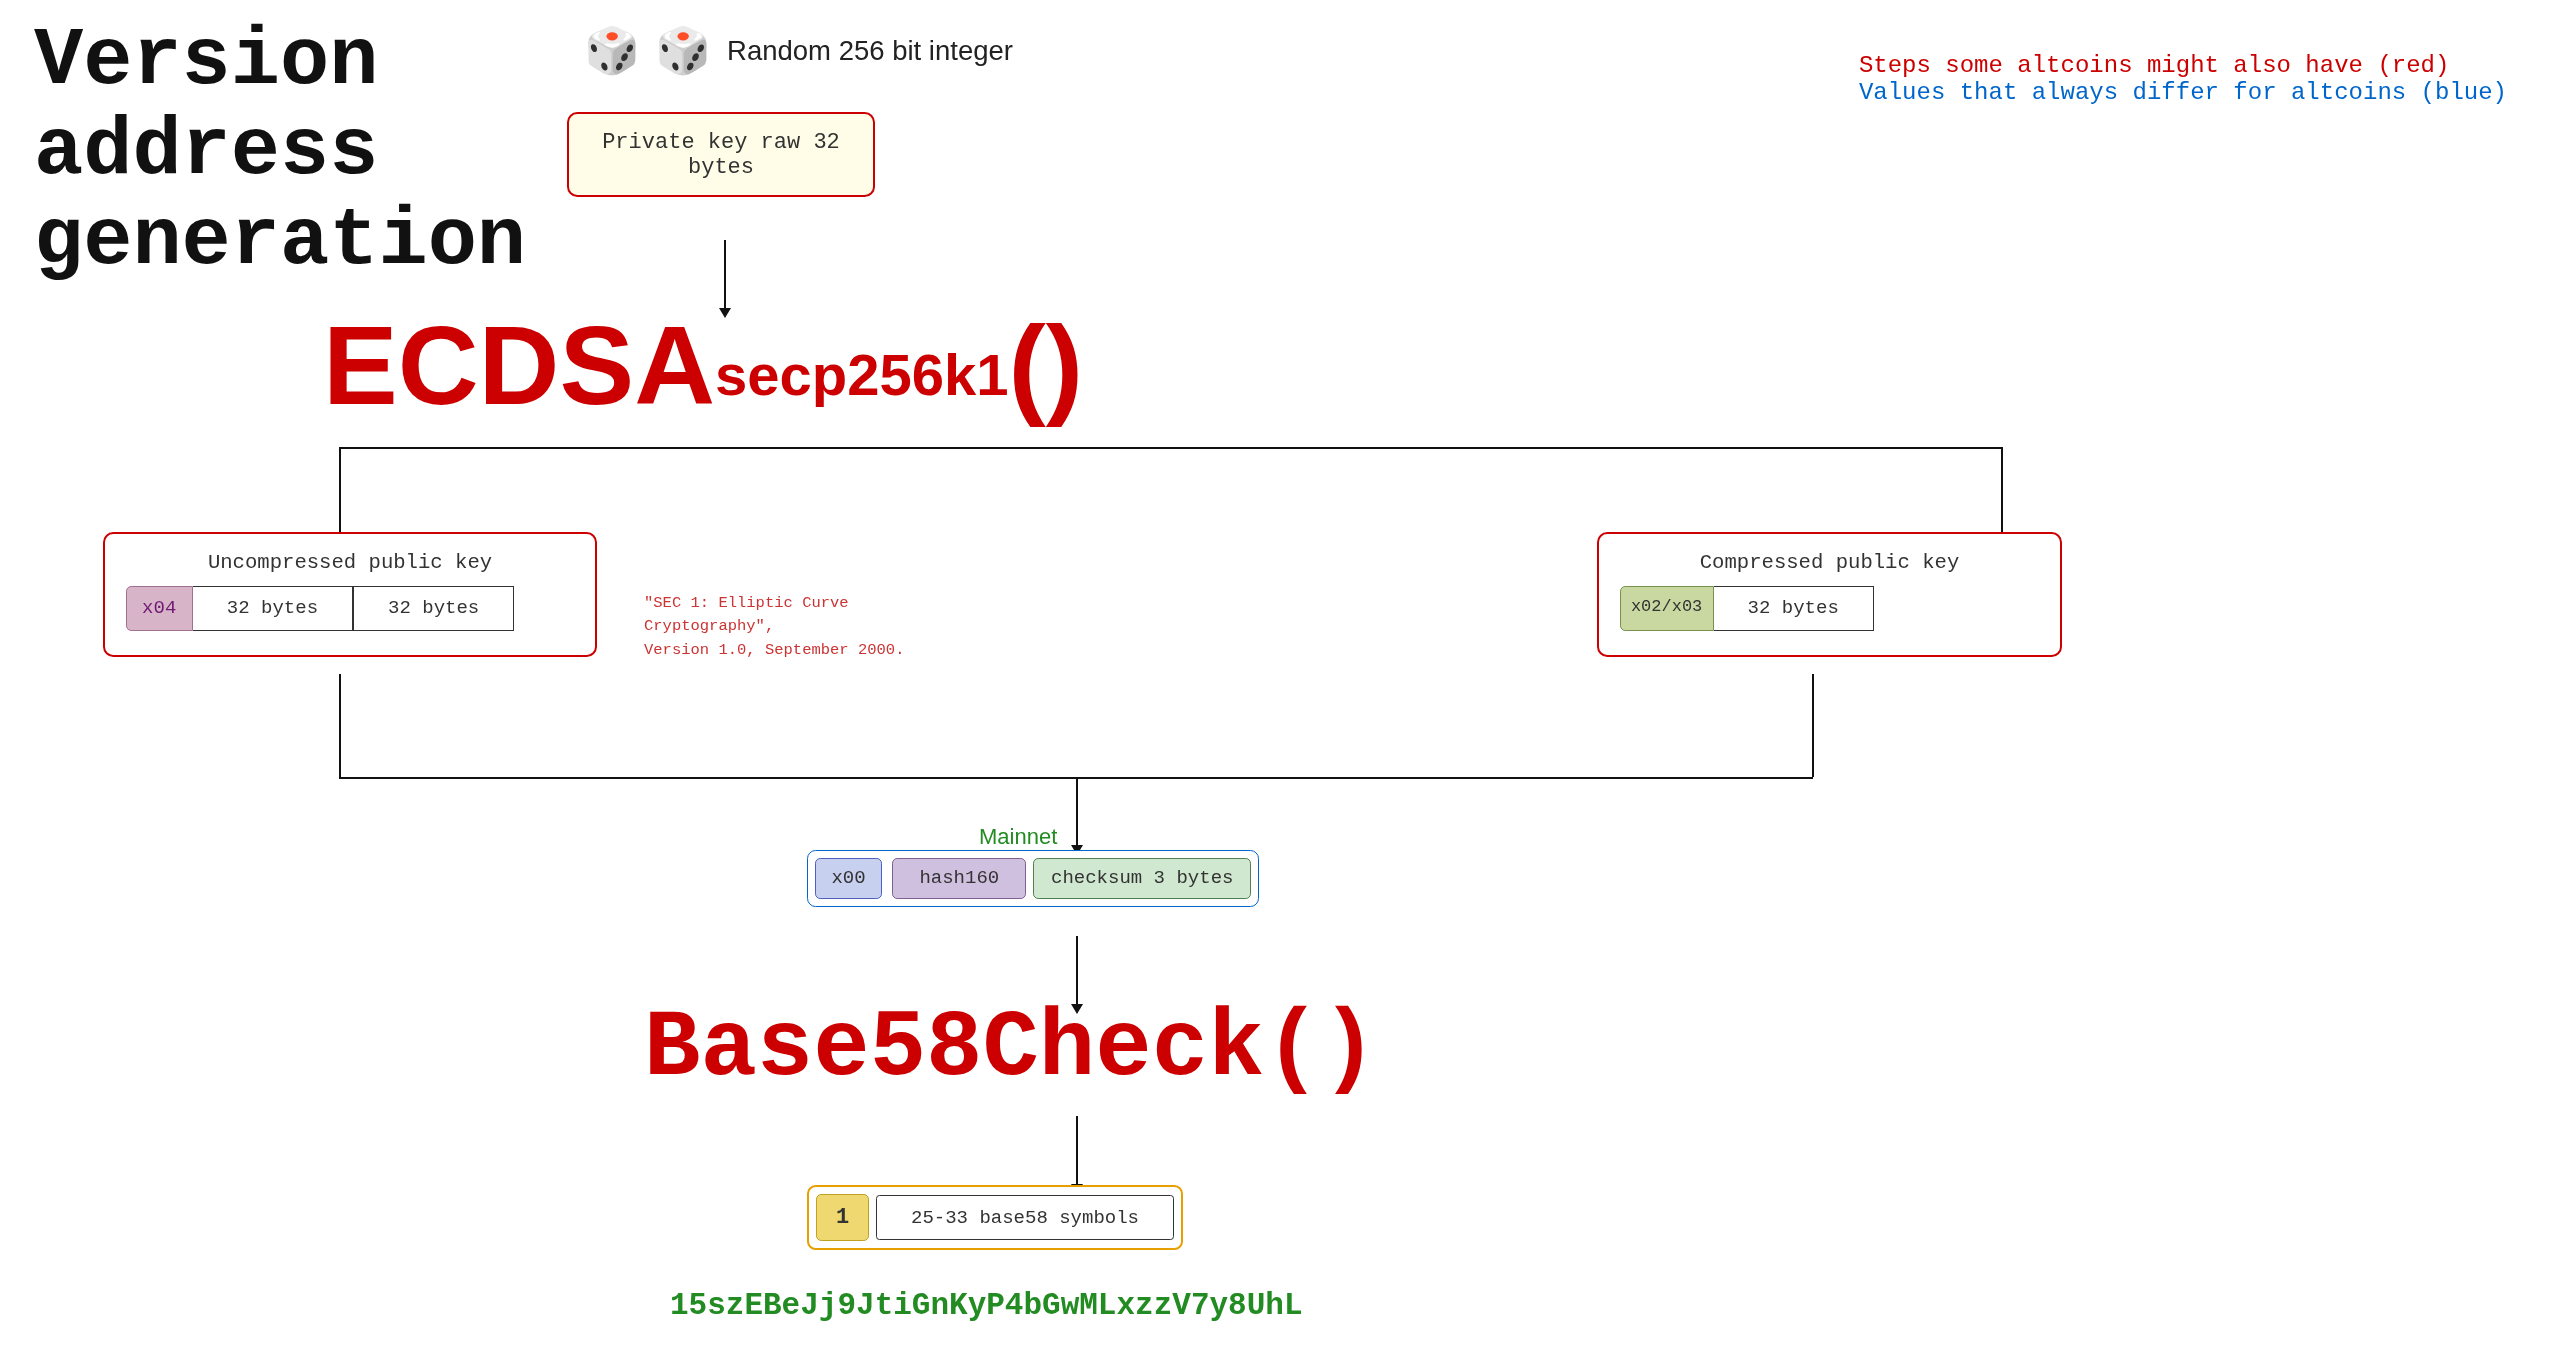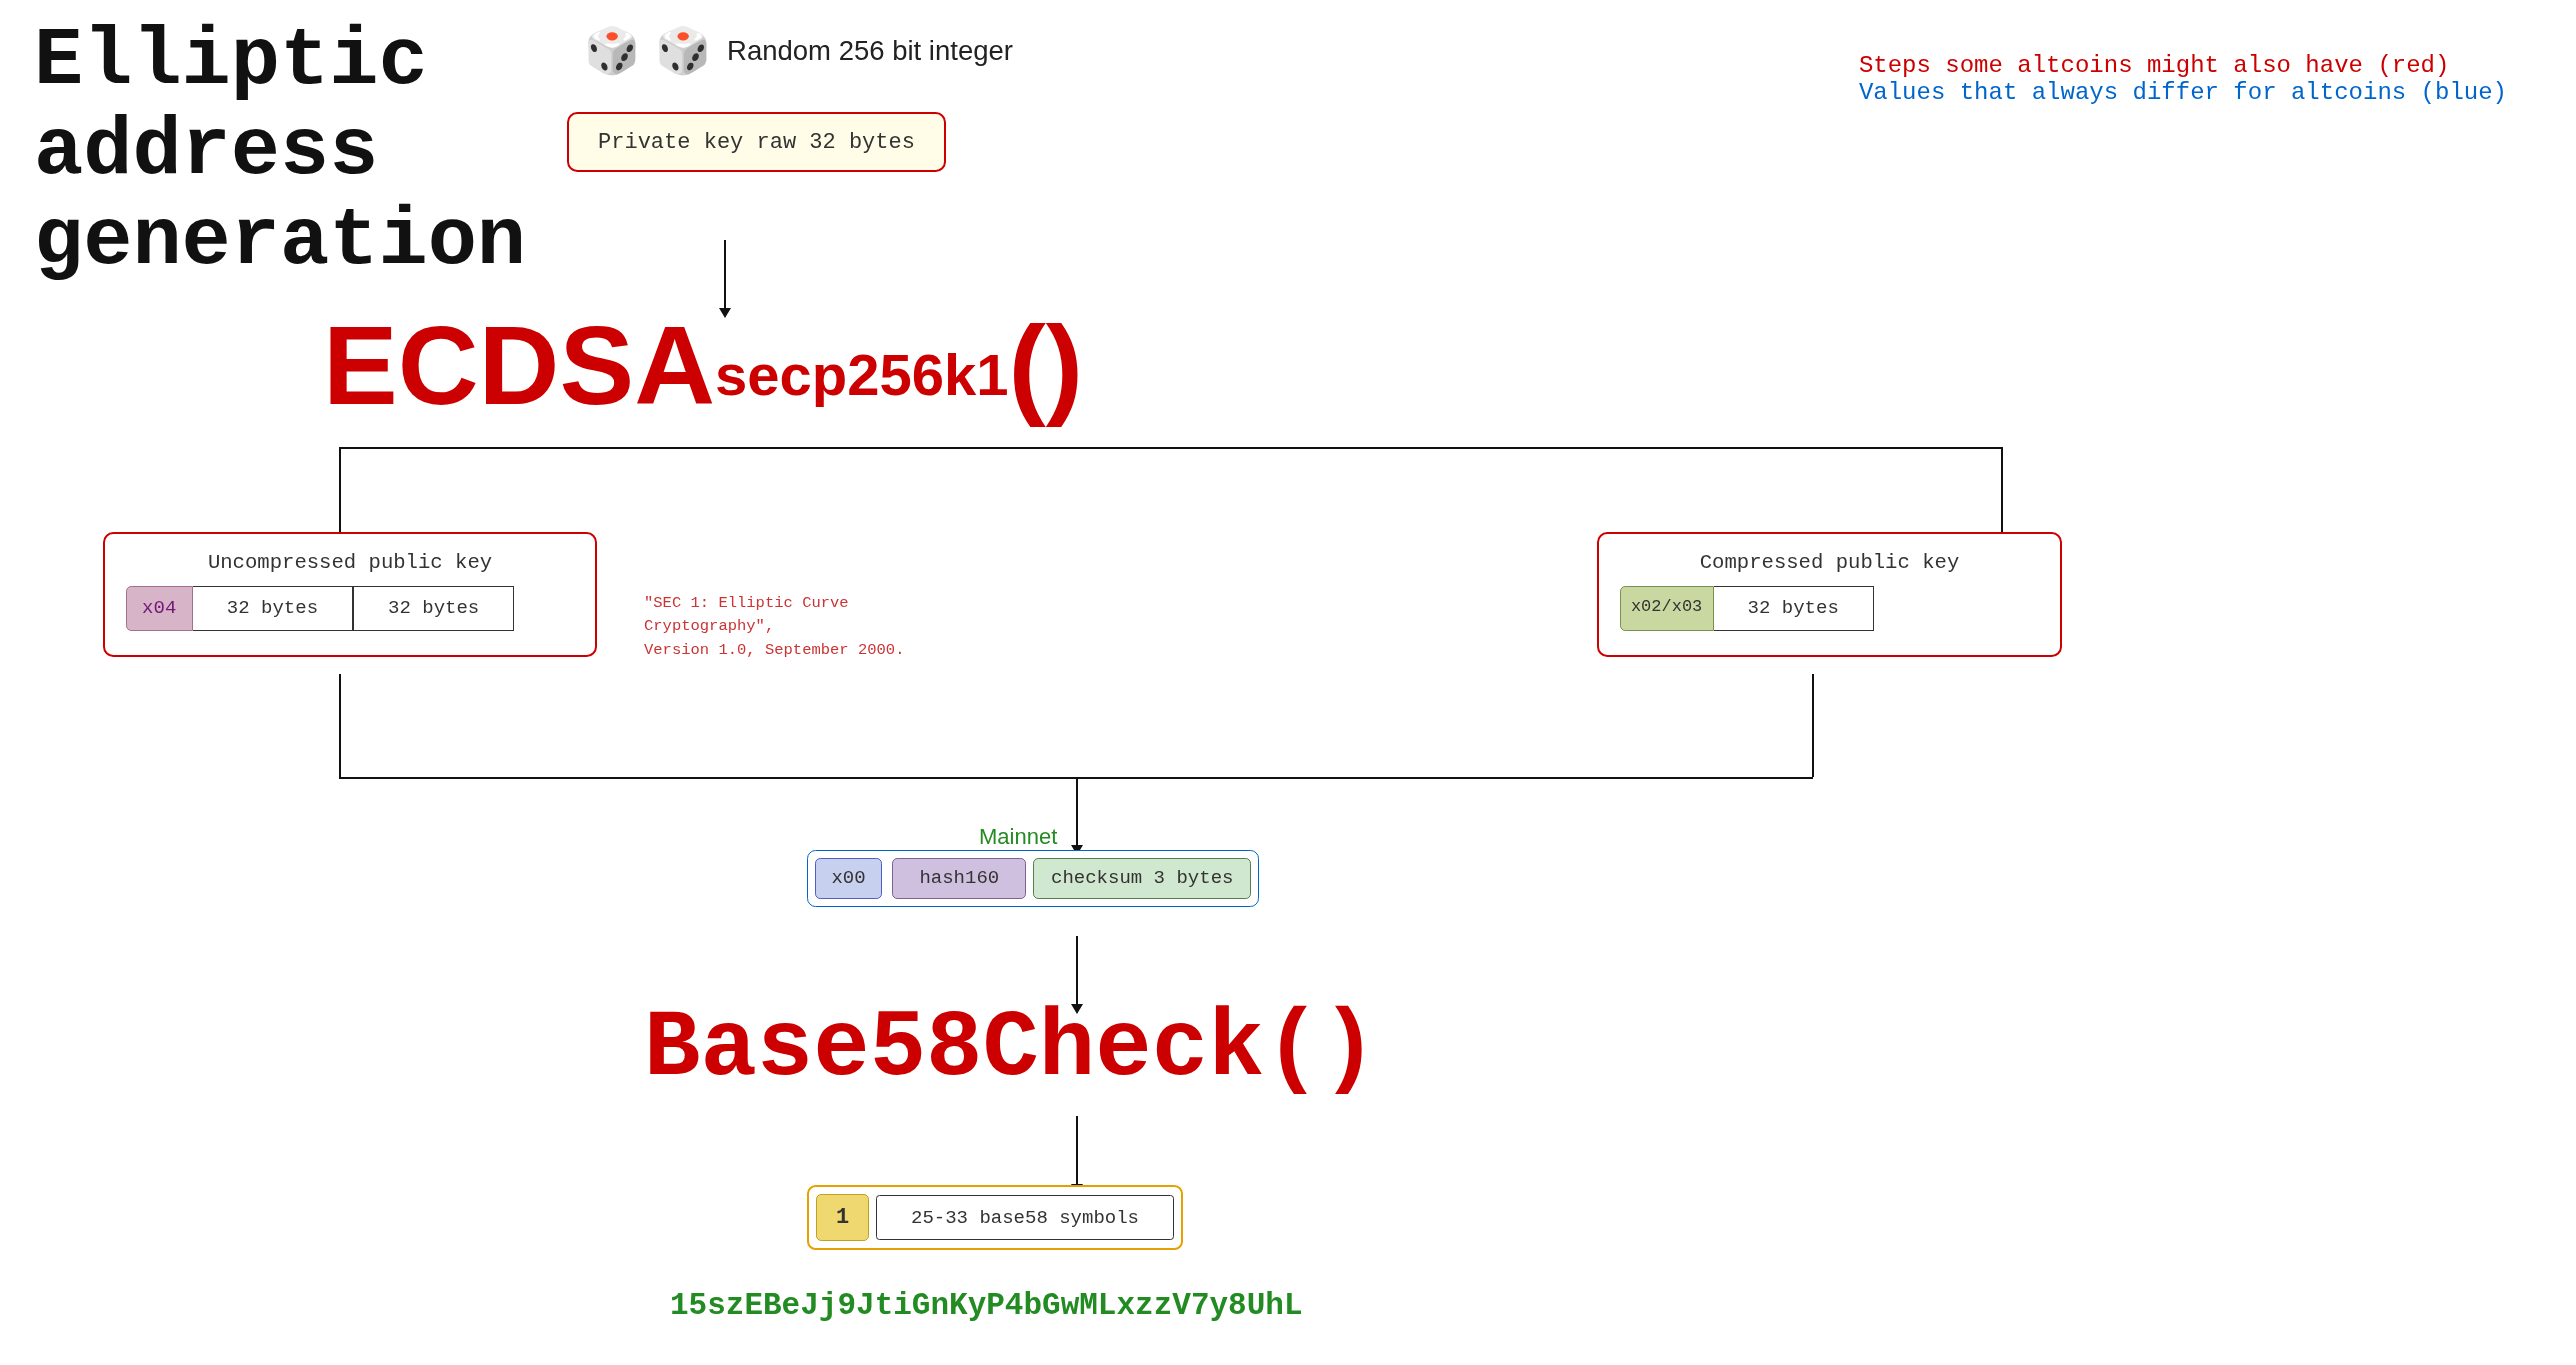--- a/index.html
+++ b/index.html
@@ -50,21 +50,21 @@
     }
     .dice {
       font-size: 45px;
     }
 
     
     .private-key-box {
       position: absolute;
       top: 112px;
       left: 567px;
-      width: 379px;
+      width: 308px;
       border: 2.6px solid #cc0000;
       border-radius: 10.3px;
       padding: 15.5px 24px;
       text-align: center;
       background: #fffde7;
       font-size: 22px;
       color: #333;
     }
 
     
@@ -445,21 +445,21 @@
       border-left: none;
       padding: 10.3px 34px;
       font-size: 19px;
       color: #333;
     }
   </style>
 </head>
 <body>
 
 <div class="title">
-  <div>Elliptic</div>
+  <div>Version</div>
   <div>address</div>
   <div>generation</div>
 </div>
 
 <div class="legend">
   <div class="legend-red">Steps some altcoins might also have (red)</div>
   <div class="legend-blue">Values that always differ for altcoins (blue)</div>
 </div>
 
 <div class="random-label">

